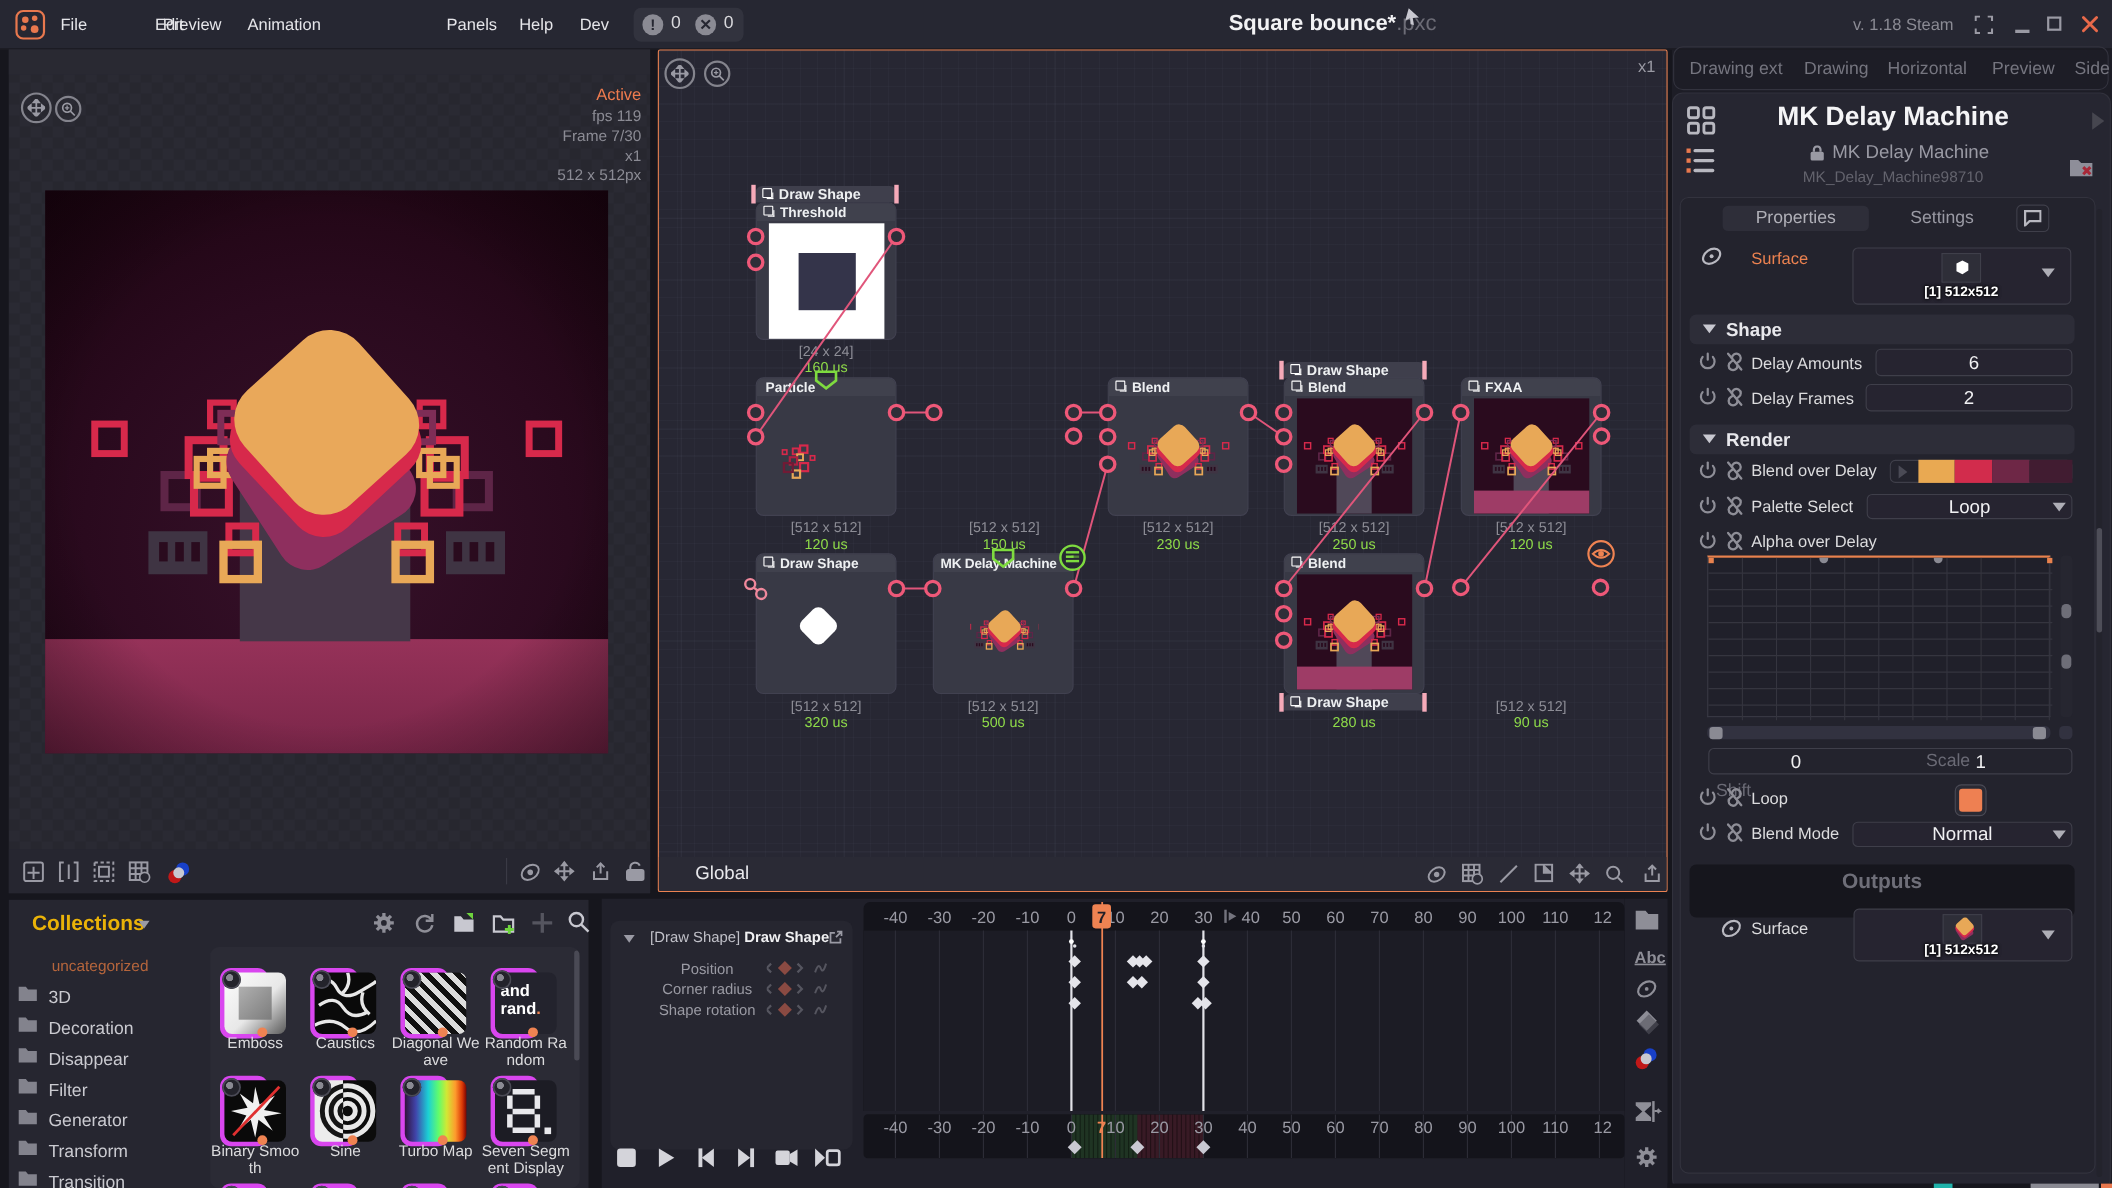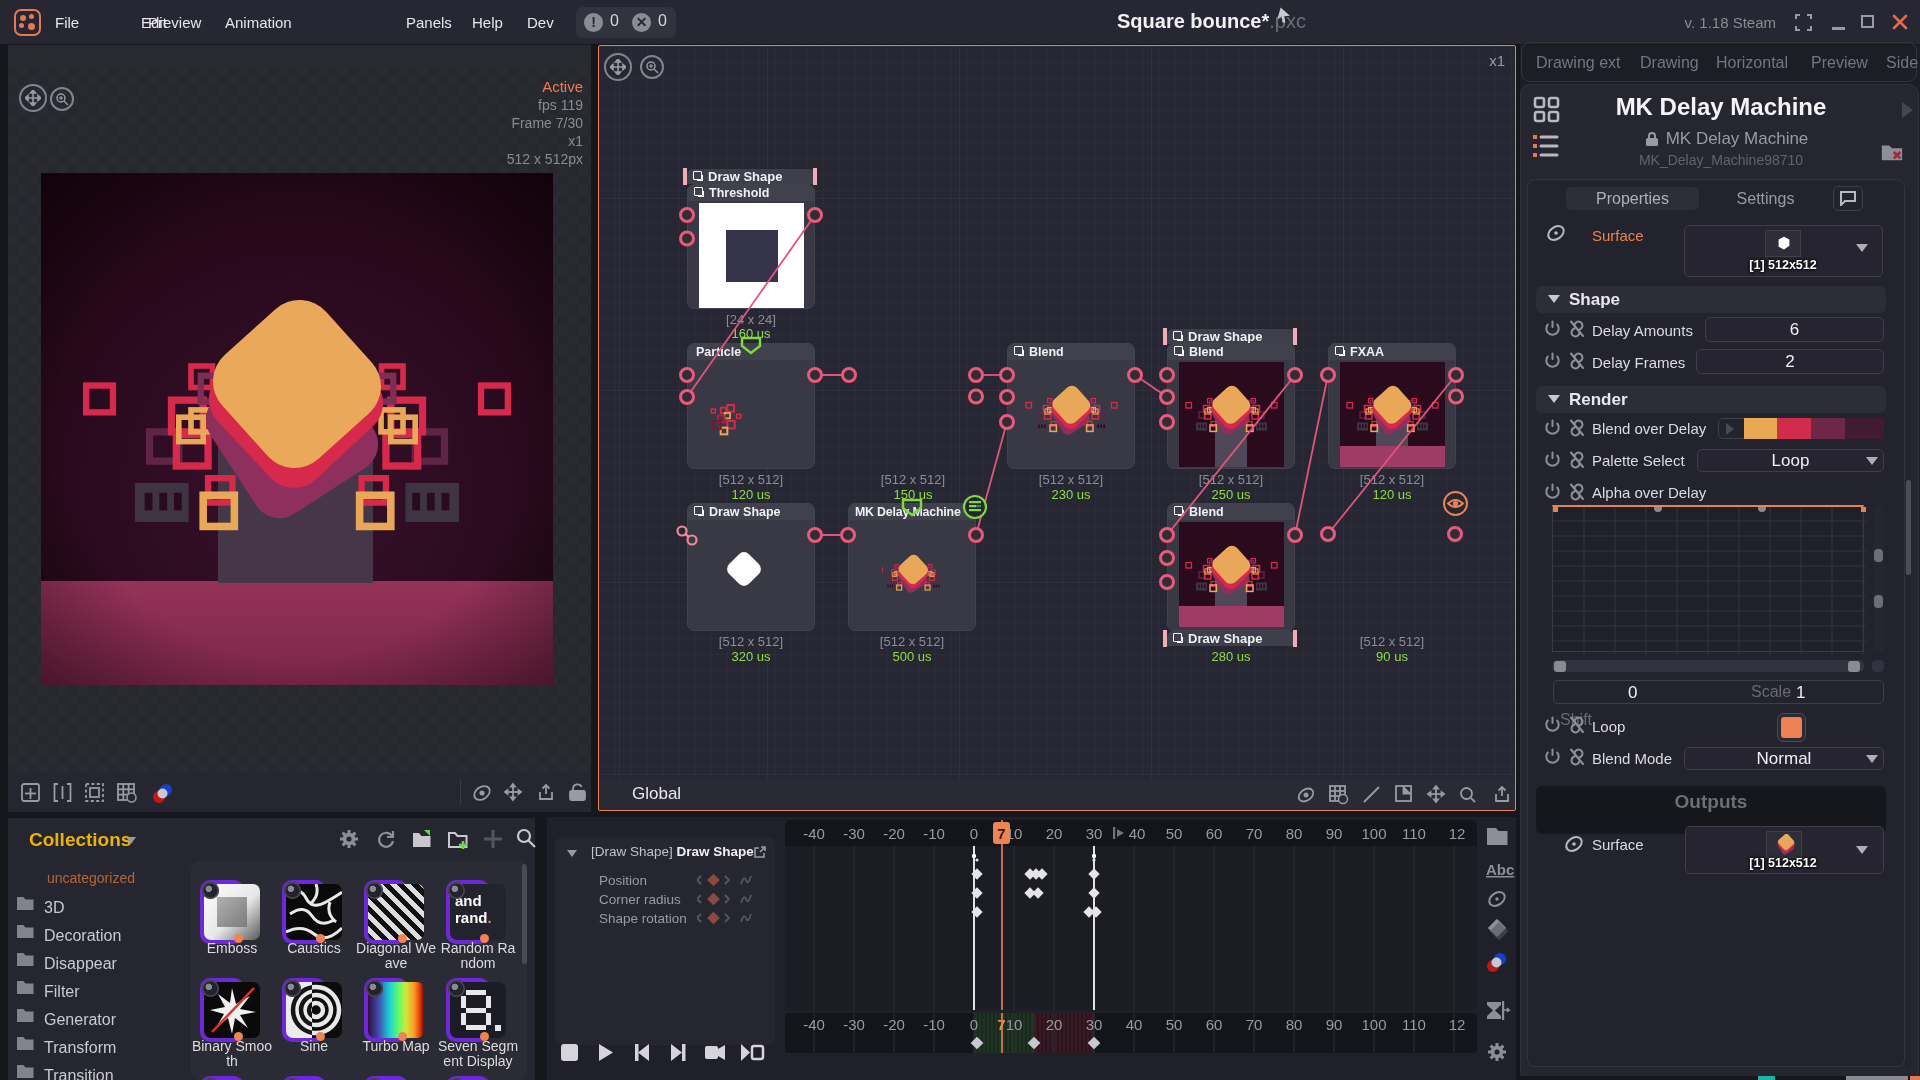--- a/index.html
+++ b/index.html
@@ -34,21 +34,21 @@
   color:#eef0f2; font-size:12.5px; font-weight:bold; line-height:16px; white-space:nowrap; }
 .nhead span { margin-left:6px; }
 .ghost { position:absolute; height:15px; background:#3f3f4c; border-radius:6px 6px 0 0; color:#eef0f2; font-size:13px; font-weight:bold; line-height:15px; white-space:nowrap; }
 .selmark { position:absolute; width:4px; height:17px; background:#f6aab9; }
 .ncap { position:absolute; text-align:center; font-size:13px; color:#8d8d96; white-space:nowrap; }
 .ncap2 { position:absolute; text-align:center; font-size:13px; color:#8fdc49; white-space:nowrap; }
 .licon { display:inline-block; width:11px; height:11px; margin:2px 0 0 6px; vertical-align:top; position:relative; }
 .licon:before { content:""; position:absolute; left:0; top:0; width:7px; height:7px; border:1.6px solid #fff; border-radius:1px; }
 .licon:after { content:""; position:absolute; left:4px; top:4px; width:5px; height:5px; border-right:1.6px solid #fff; border-bottom:1.6px solid #fff; }
 .rbtn { position:absolute; border:2px solid #84848d; border-radius:50%; }
-.tile { position:absolute; width:44px; height:64px; background:#6d28d9; border-radius:10px; }
+.tile { position:absolute; width:44px; height:64px; background:#d946ef; border-radius:10px; }
 .timg { position:absolute; left:4px; top:4px; width:56px; height:56px; border-radius:7px; overflow:hidden; }
 .tile:before { content:""; position:absolute; left:2px; top:2px; width:17px; height:17px; background:radial-gradient(circle at 40% 40%, #8a8a93 0 3px, #23232b 3.5px); border-radius:50%; z-index:3; box-shadow:inset 0 0 0 1.5px #4a4a55; }
 .tile:after { content:""; position:absolute; right:1px; bottom:1px; width:9px; height:9px; background:#ef8352; border-radius:50%; z-index:3; }
 .tlab { position:absolute; width:94px; text-align:center; color:#dcdcde; font-size:14px; line-height:15px; }
 #timeline { position:absolute; left:547px; top:817px; width:930px; height:263px; background:#20202a; }
 #vstrip { position:absolute; left:1477px; top:817px; width:39px; height:263px; background:#20202a; }
 #right-panel { position:absolute; left:1520px; top:45px; width:400px; height:1035px; background:#1d1d26; }
 .rtab { position:absolute; top:0; height:36px; line-height:36px; color:#75757f; font-size:16px; white-space:nowrap; }
 #inspector { position:absolute; left:0px; top:39px; width:399px; height:996px; background:#262631; border:1px solid #31313c; border-radius:10px 10px 8px 8px; }
 #inspbox { position:absolute; left:6px; top:94px; width:378px; height:888px; background:#23232d; border:1px solid #33333e; border-radius:8px; }
@@ -639,21 +639,21 @@
         <g stroke="#9a9aa4" stroke-width="1.8" fill="none">
           <path d="M4 9 V16 H16 V9"></path>
           <line x1="10" y1="2" x2="10" y2="11"></line>
           <path d="M6.5 5.5 L10 2 L13.5 5.5"></path>
         </g>
       </svg>
   </div>
 </div>
 <div id="timeline">
 
-  <div class="abs" style="left:8px;top:20px;width:220px;height:208px;background:#262630;border-radius:8px;">
+  <div class="abs" style="left:8px;top:20px;width:220px;height:208px;background:#262630;border-radius:8px;text-align:center;">
     <div class="icaret" style="left:12px;top:13px;border-top-color:#9a9aa4;border-left-width:5px;border-right-width:5px;border-top-width:7px;"></div>
     <div class="abs" style="left:36px;top:7px;font-size:13.5px;white-space:nowrap;color:#c0c0c8;">[Draw Shape] <b style="color:#f0f0f2;">Draw Shape</b></div>
     <svg class="abs" style="left:198px;top:8px;" width="14" height="14" viewBox="0 0 14 14">
         <g stroke="#9a9aa4" stroke-width="1.6" fill="none">
           <path d="M6 3 H2 V12 H11 V8"></path>
           <path d="M8 2 H12 V6 M12 2 L7 7"></path>
         </g>
       </svg>
     <div class="abs" style="left:44px;top:34px;font-size:13.5px;color:#9a9aa3;line-height:19px;">Position<br>Corner radius<br>Shape rotation</div>
     <svg class="abs" style="left:142px;top:36px;" width="70" height="76" viewBox="0 0 70 76">

